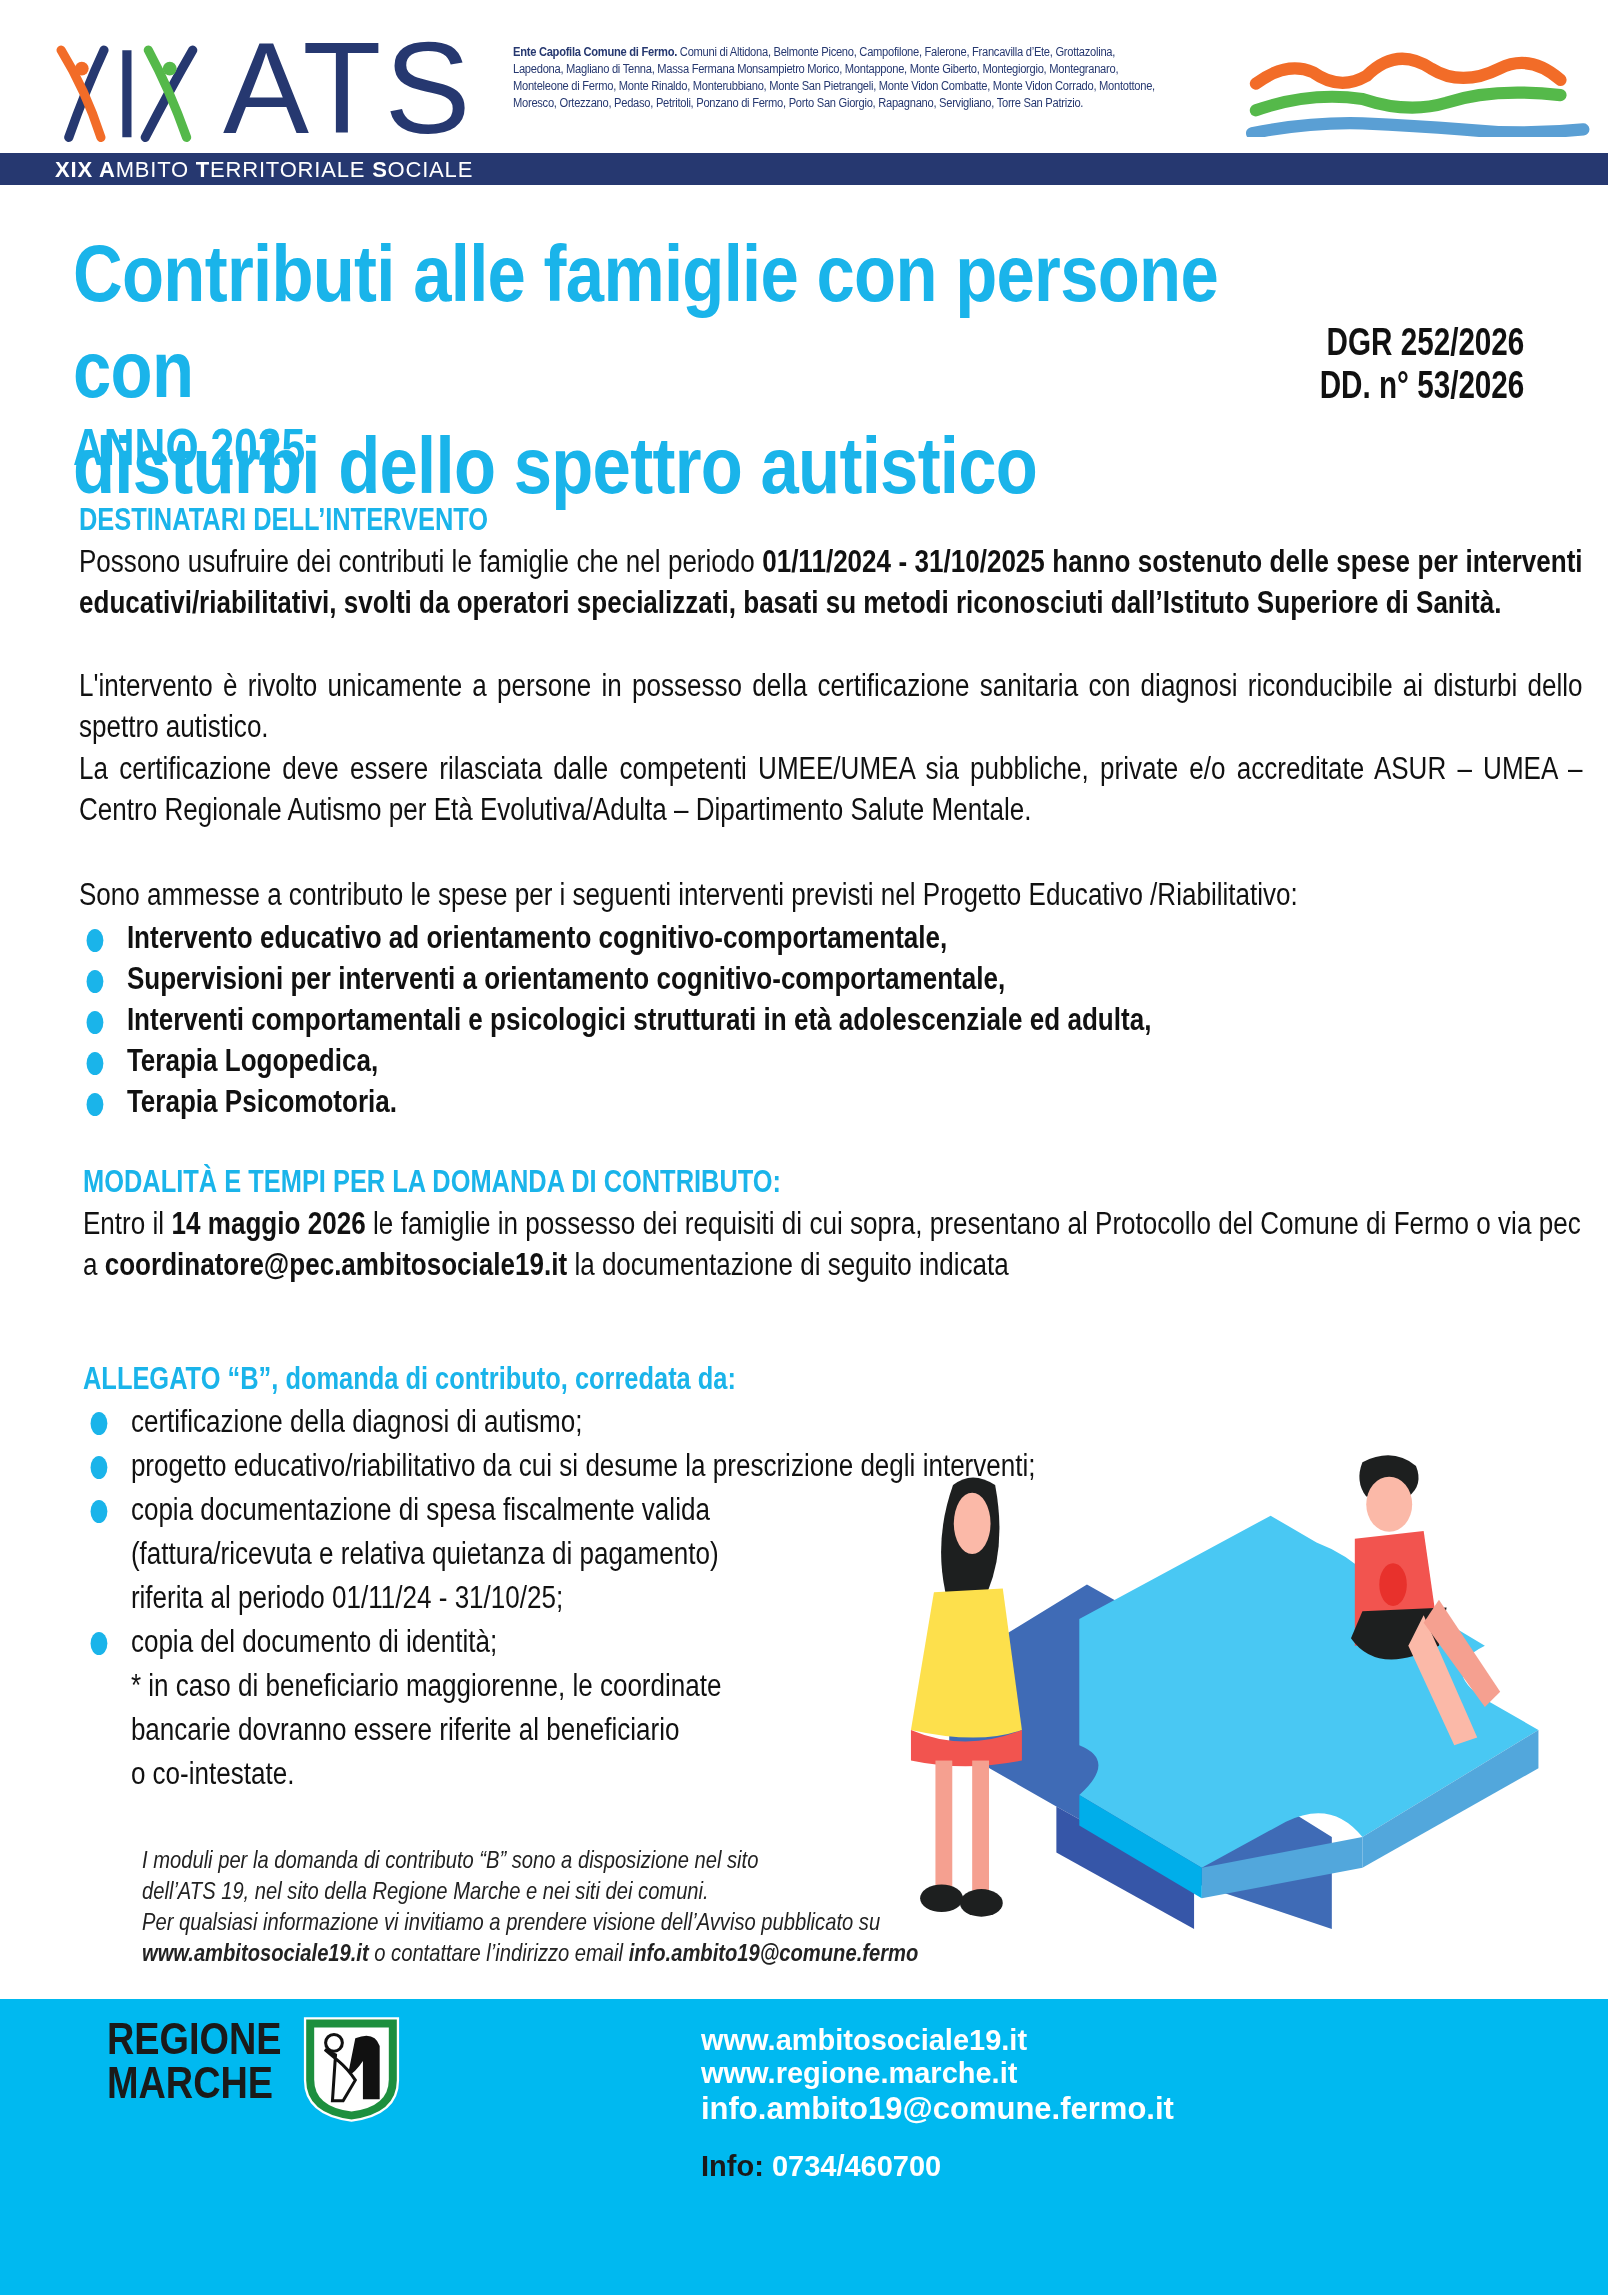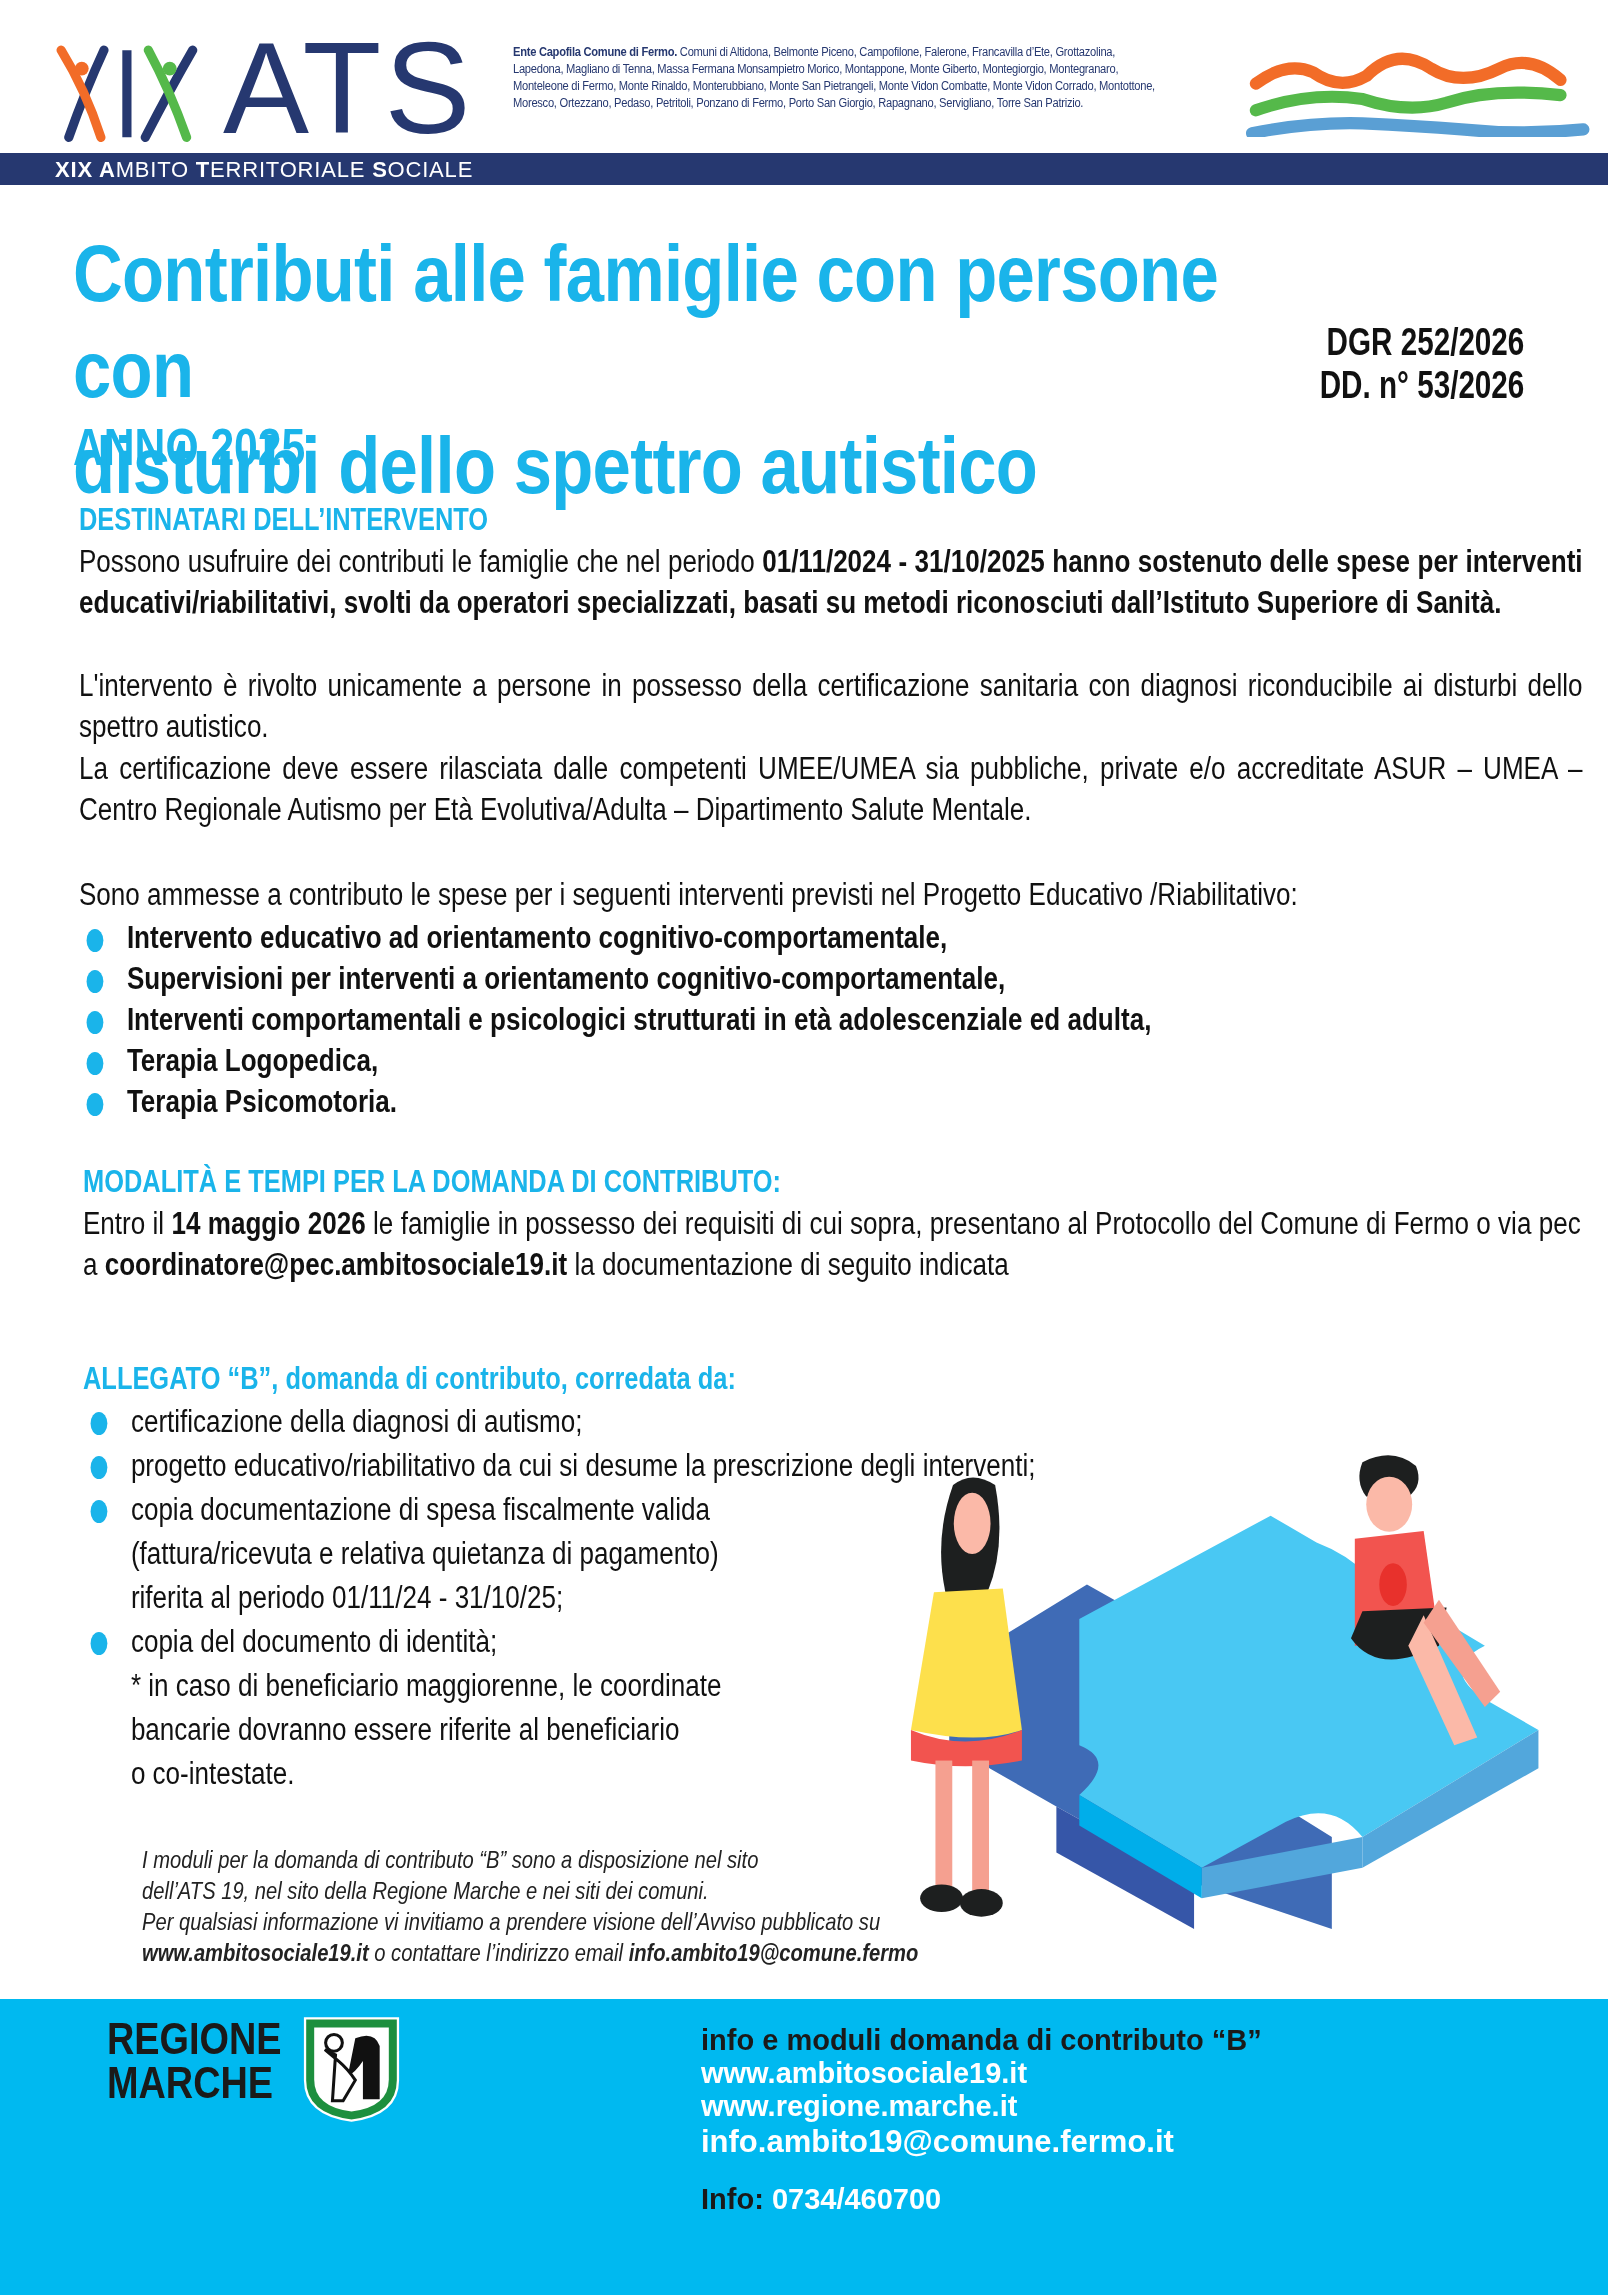--- a/index.html
+++ b/index.html
@@ -175,20 +175,19 @@
 </div>
 <svg class="abs rm-shield" viewBox="0 0 130 142">
   <path d="M4 4 L126 4 L126 85 Q126 130 65 138 Q4 130 4 85 Z" fill="#1d8f3e" stroke="#ffffff" stroke-width="3"></path>
   <path d="M16 16 L114 16 L114 84 Q114 120 65 126 Q16 120 16 84 Z" fill="#ffffff"></path>
   <path d="M70 30 Q95 20 102 40 L102 110 L80 110 L80 60 Q70 75 60 80 Z" fill="#111"></path>
   <circle cx="42" cy="36" r="11" fill="#fff" stroke="#111" stroke-width="4"></circle>
   <path d="M30 45 L44 52 L40 112 L54 112 L70 85 Q60 70 48 60 Z" fill="#fff" stroke="#111" stroke-width="4"></path>
 </svg>
 
 <div class="abs contacts">
-  <div class="dark">info e moduli domanda di contributo “B”</div>
   <div class="white">www.ambitosociale19.it</div>
   <div class="white">www.regione.marche.it</div>
   <div class="white" style="font-size:31px; line-height:37px;">info.ambito19@comune.fermo.it</div>
   <div class="gap"></div>
   <div><span class="dark">Info:</span> <span class="white">0734/460700</span></div>
 </div>
 
 
 </body></html>

